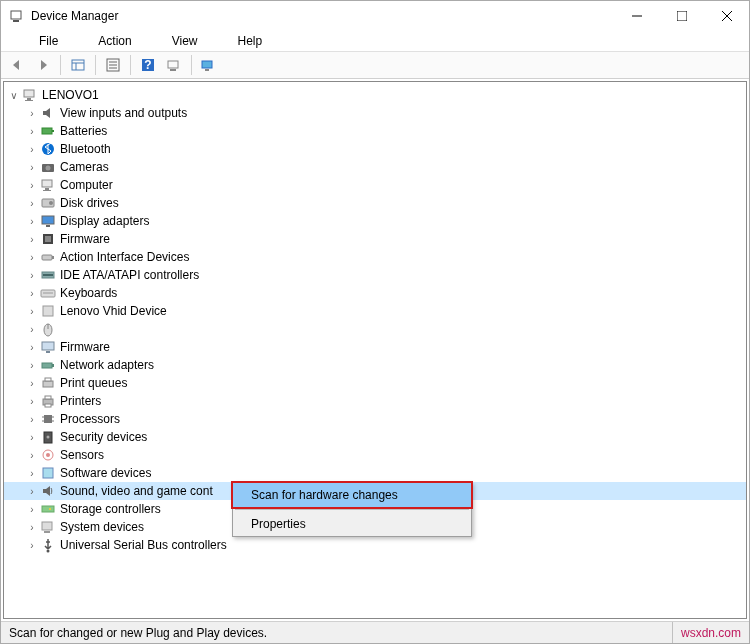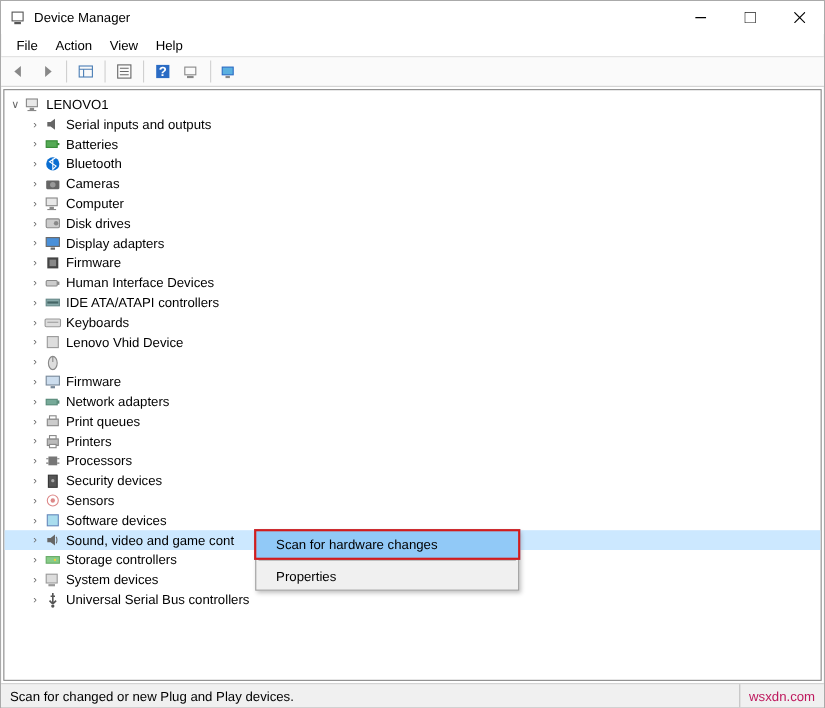--- a/index.html
+++ b/index.html
@@ -4,21 +4,21 @@
 <style>
 * { margin: 0; padding: 0; box-sizing: border-box; font-family: "Segoe UI", Tahoma, sans-serif; font-size: 12px; }
 body { background: #fff; }
 .window { width: 750px; height: 644px; border: 1px solid #aaa; background: #fff; display: flex; flex-direction: column; position: relative; }
 .titlebar { height: 30px; display: flex; align-items: center; padding: 0 0 0 8px; background: #fff; }
 .title-icon { width: 16px; height: 16px; margin-right: 6px; }
 .title-text { flex: 1; }
 .win-btn { width: 45px; height: 30px; display: flex; align-items: center; justify-content: center; cursor: default; }
 .win-btn svg { width: 10px; height: 10px; }
 .menubar { height: 20px; display: flex; align-items: center; padding: 0 6px; gap: 0; }
-.menu-item { padding: 2px 8px; cursor: default; }
+.menu-item { padding: 2px 8px; cursor: default; margin-left: 24px; }
 .toolbar { height: 28px; border-top: 1px solid #e0e0e0; border-bottom: 1px solid #d0d0d0; display: flex; align-items: center; padding: 0 4px; gap: 2px; background: #fafafa; }
 .tool-btn { width: 24px; height: 24px; display: flex; align-items: center; justify-content: center; border: 1px solid transparent; }
 .tool-sep { width: 1px; height: 20px; background: #d0d0d0; margin: 0 3px; }
 .tree-area { flex: 1; border: 1px solid #888; margin: 2px; overflow: hidden; position: relative; background: #fff; }
 .tree { padding: 4px 0; }
 .tree-row { display: flex; align-items: center; height: 18px; padding-left: 4px; cursor: default; white-space: nowrap; }
 .tree-row.selected { background: #cce8ff; }
 .expand { width: 12px; height: 12px; margin-right: 2px; display: flex; align-items: center; justify-content: center; color: #666; font-size: 10px; cursor: pointer; }
 .node-icon { width: 16px; height: 16px; margin-right: 4px; flex-shrink: 0; }
 .statusbar { height: 22px; border-top: 1px solid #d0d0d0; display: flex; align-items: center; background: #f0f0f0; }
@@ -127,21 +127,21 @@
               <rect x="5" y="11" width="4" height="2" fill="#888"></rect>
               <rect x="3" y="13" width="8" height="1" fill="#888"></rect>
             </svg></span>
           <span>LENOVO1</span>
         </div>
         <div class="tree-row" style="padding-left: 22px;">
           <span class="expand">›</span>
           <span class="node-icon"><svg viewBox="0 0 16 16">
               <path d="M3 6v4h3l4 3V3L6 6z" fill="#666"></path>
             </svg></span>
-          <span>Serial inputs and outputs</span>
+          <span>View inputs and outputs</span>
         </div>
         <div class="tree-row" style="padding-left: 22px;">
           <span class="expand">›</span>
           <span class="node-icon"><svg viewBox="0 0 16 16">
               <rect x="2" y="5" width="10" height="6" fill="#5a5" stroke="#383"></rect>
               <rect x="12" y="7" width="2" height="2" fill="#383"></rect>
             </svg></span>
           <span>Batteries</span>
         </div>
         <div class="tree-row" style="padding-left: 22px;">
@@ -192,21 +192,21 @@
               <rect x="5" y="5" width="6" height="6" fill="#888"></rect>
             </svg></span>
           <span>Firmware</span>
         </div>
         <div class="tree-row" style="padding-left: 22px;">
           <span class="expand">›</span>
           <span class="node-icon"><svg viewBox="0 0 16 16">
               <rect x="2" y="6" width="10" height="5" rx="1" fill="#ccc" stroke="#888"></rect>
               <rect x="12" y="7" width="2" height="3" fill="#888"></rect>
             </svg></span>
-          <span>Human Interface Devices</span>
+          <span>Action Interface Devices</span>
         </div>
         <div class="tree-row" style="padding-left: 22px;">
           <span class="expand">›</span>
           <span class="node-icon"><svg viewBox="0 0 16 16">
               <rect x="2" y="5" width="12" height="6" fill="#8aa" stroke="#688"></rect>
               <rect x="3" y="7" width="10" height="2" fill="#466"></rect>
             </svg></span>
           <span>IDE ATA/ATAPI controllers</span>
         </div>
         <div class="tree-row" style="padding-left: 22px;">

